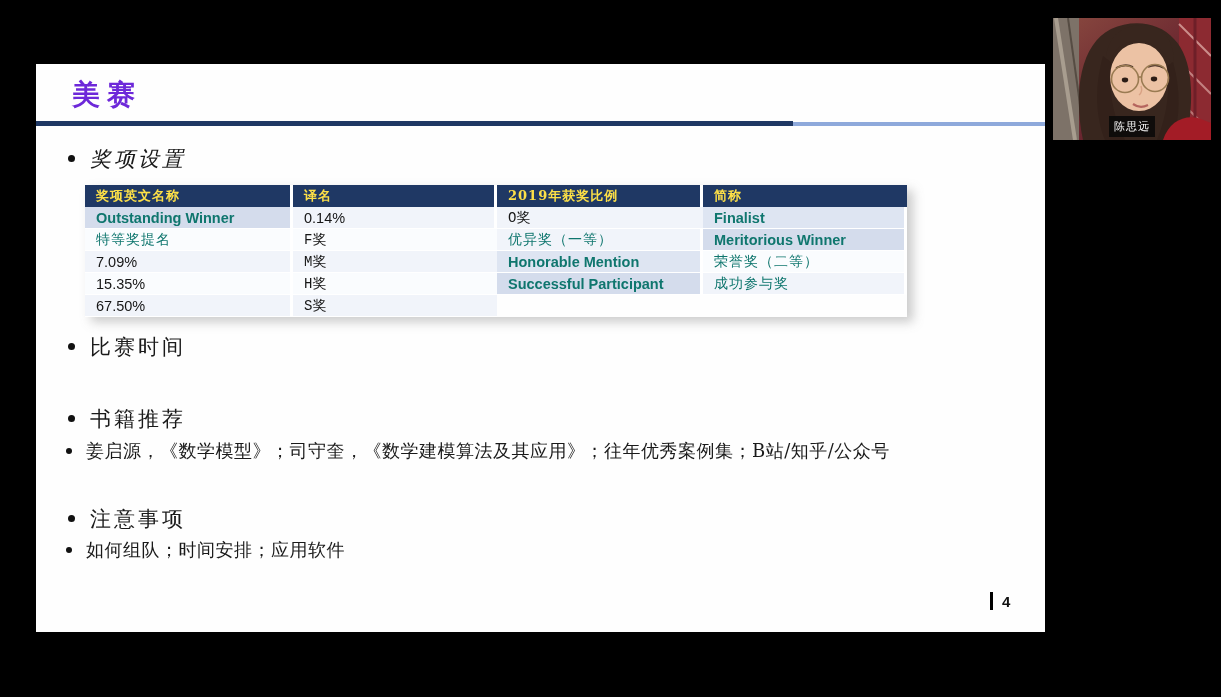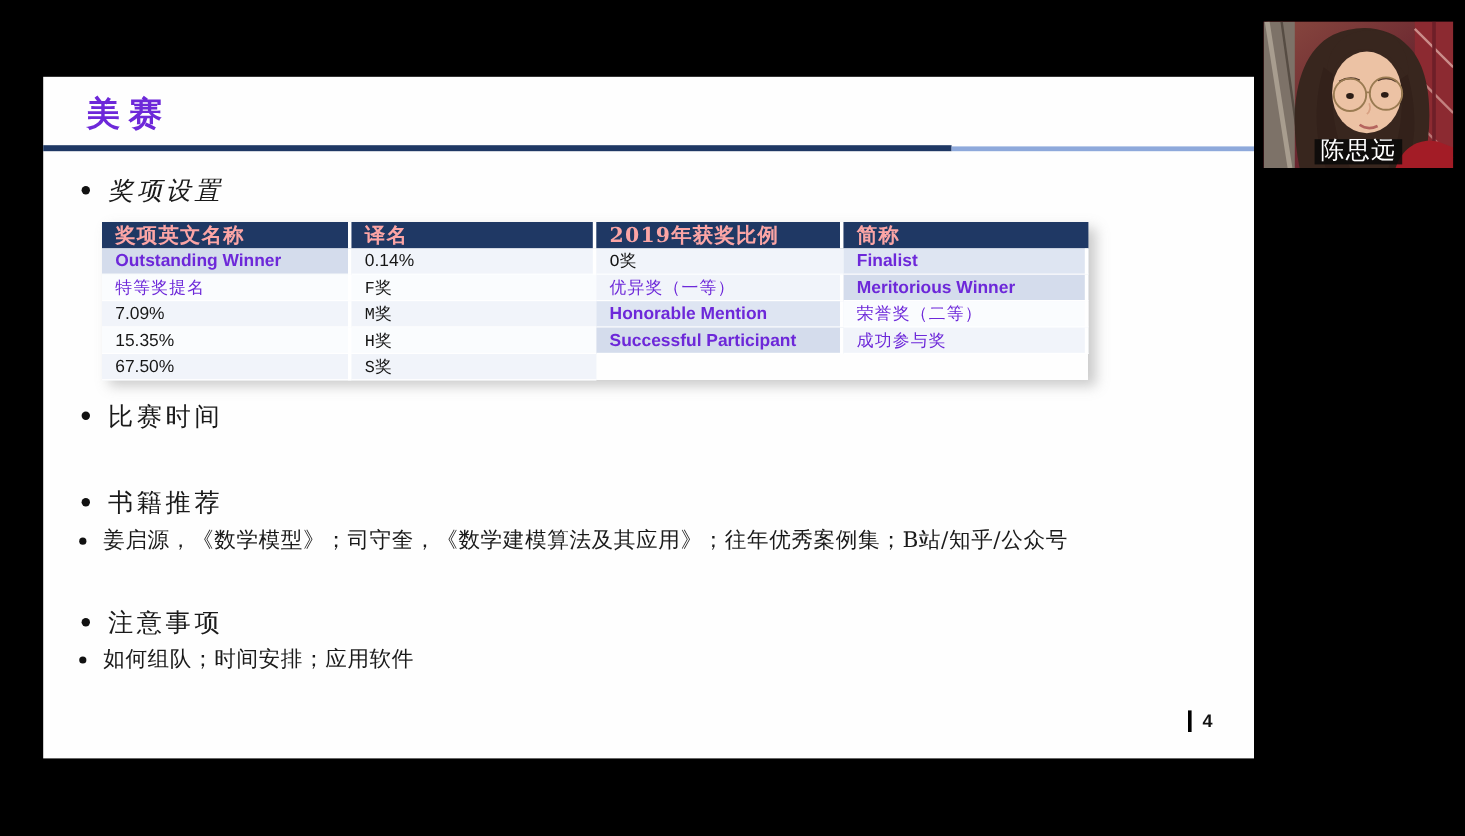--- a/index.html
+++ b/index.html
@@ -39,25 +39,25 @@
 
   
   .award-table {
     position:absolute; left:49px; top:121px; width:822px;
     display:grid; grid-template-columns:208px 204px 206px 204px;
     grid-auto-rows:22px;
     box-shadow:6px 5px 10px rgba(110,110,110,0.35);
   }
   .cell { display:flex; align-items:center; padding-left:11px; overflow:hidden; }
   .cell.head {
-    background:#1F3864; color:#fca5a5; font-weight:bold; font-size:17px;
+    background:#1F3864; color:#fde047; font-weight:bold; font-size:13px;
     font-family:"DejaVu Serif", serif; letter-spacing:1px;
   }
   .cell:not(.c4) { border-right:3px solid #fff; }
-  .cell.body { border-bottom:1px solid #fff; font-size:14px; color:#6d28d9; }
+  .cell.body { border-bottom:1px solid #fff; font-size:14px; color:#0f766e; }
   .cell.body.c1 { font-weight:bold; font-size:14.5px; font-family:"Liberation Sans", sans-serif; }
   .cell.body.c2 { font-family:"DejaVu Serif", serif; letter-spacing:1px; }
   .cell.body.c3 { font-family:"Liberation Sans", sans-serif; font-size:14.5px; color:#161616; }
   .cell.body.c4 { font-family:Liberation Mono, monospace; font-size:14px; color:#161616; }
   .row-odd.c1  { background:#D4DCEC; }
   .row-even.c1 { background:#DEE5F2; }
   .row-odd:not(.c1)  { background:#F1F4FA; }
   .row-even:not(.c1) { background:#FAFCFE; }
 
   
@@ -69,21 +69,21 @@
   .page-num .num { font-size:15px; font-weight:bold; color:#111; }
 
   
   .webcam {
     position:absolute; left:1053px; top:18px; width:158px; height:122px;
     overflow:hidden; background:#55181f;
   }
   .name-tag {
     position:absolute; left:50%; bottom:3px; transform:translateX(-50%);
     background:rgba(8,8,8,0.85); color:#fff;
-    font-size:20px; line-height:21px; padding:0 5px; white-space:nowrap;
+    font-size:11px; line-height:21px; padding:0 5px; white-space:nowrap;
     letter-spacing:1px;
   }
 </style>
 </head>
 <body>
 
 <div class="canvas">
 
   <div class="slide">
 

